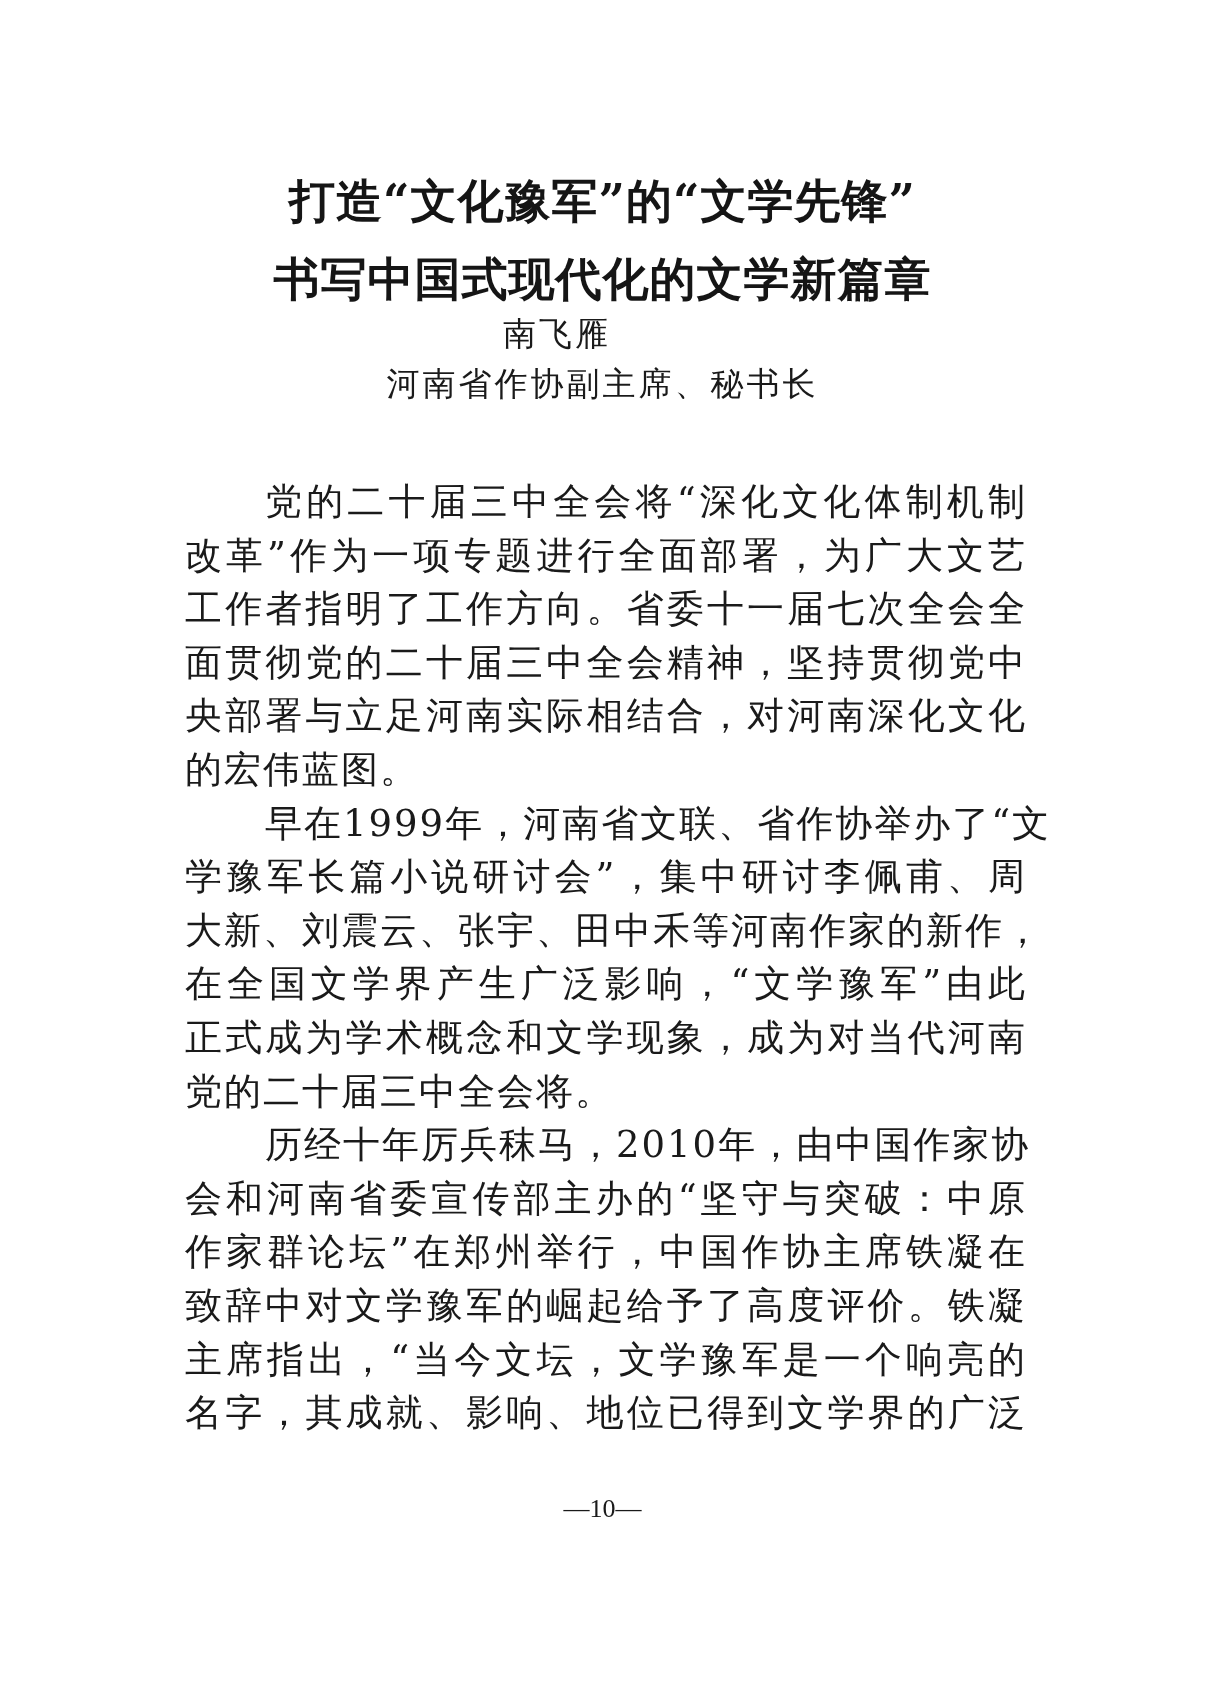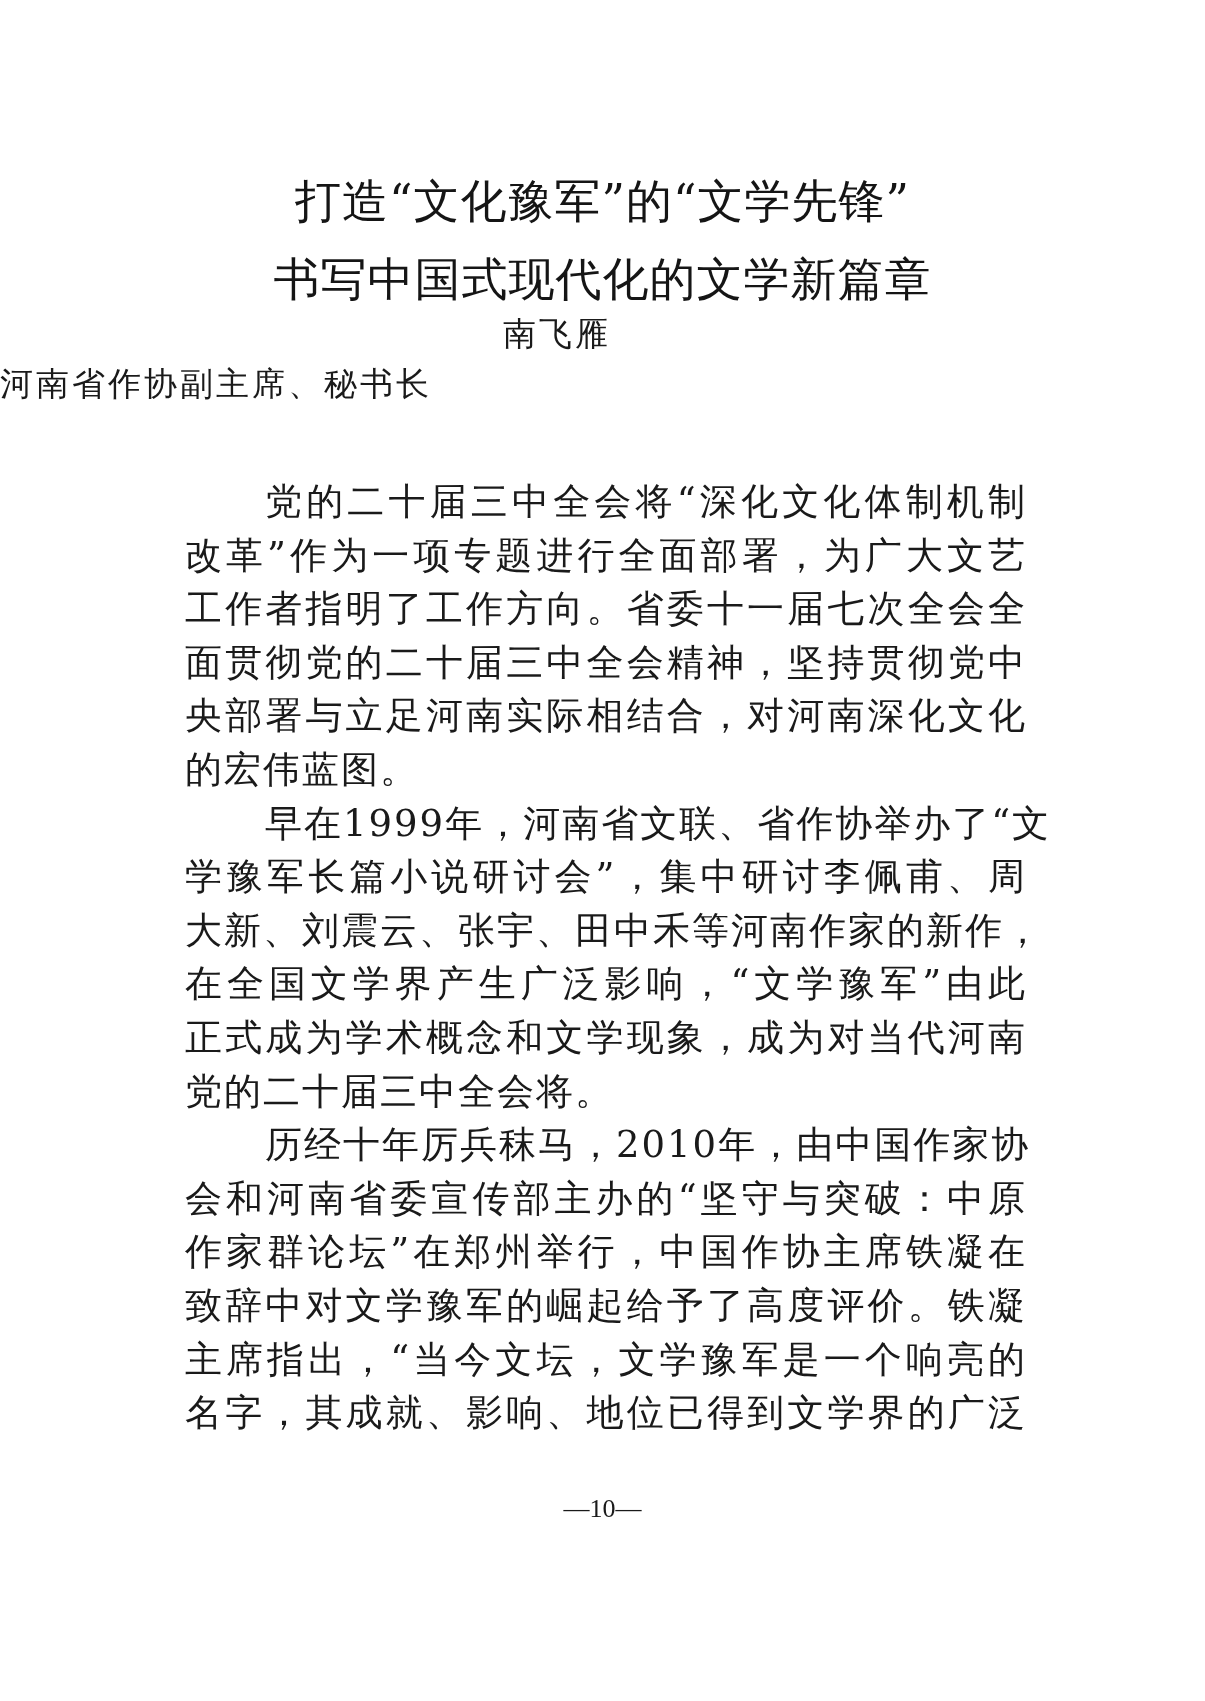--- a/index.html
+++ b/index.html
@@ -1,29 +1,29 @@
 <!DOCTYPE html>
 <html><head>
 <meta charset="utf-8">
 <style>
   html, body { margin: 0; padding: 0; background: #ffffff; }
   body { width: 1205px; height: 1701px; position: relative; overflow: hidden; color: #1a1a1a; font-family: "DejaVu Serif", "Liberation Serif", serif; }
   .title {
     position: absolute; left: 0; width: 1205px; text-align: center;
-    font-weight: normal; font-size: 46px; line-height: 66px; letter-spacing: 1px;
+    font-weight: bold; font-size: 46px; line-height: 66px; letter-spacing: 1px;
     color: #151515;
   }
   .title.l1 { top: 168px; }
   .title.l2 { top: 246px; }
   .author {
     position: absolute; left: 0; width: 1114px; text-align: center;
     font-size: 33px; line-height: 44px; letter-spacing: 3px; top: 312px;
   }
   .affil {
-    position: absolute; left: 0; width: 1205px; text-align: left;
+    position: absolute; left: 0; width: 1205px; text-align: center;
     font-size: 33px; line-height: 44px; letter-spacing: 3px; top: 362px;
   }
   .body-text {
     position: absolute; left: 185px; width: 842px; top: 475px;
   }
   .line {
     height: 53.6px; line-height: 53.6px; font-size: 37px;
     white-space: nowrap; text-align: justify; text-align-last: justify;
     letter-spacing: 2px;
   }

